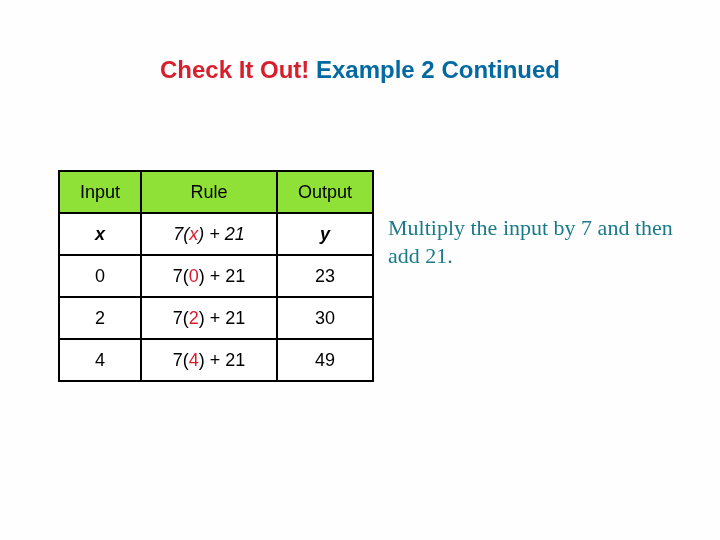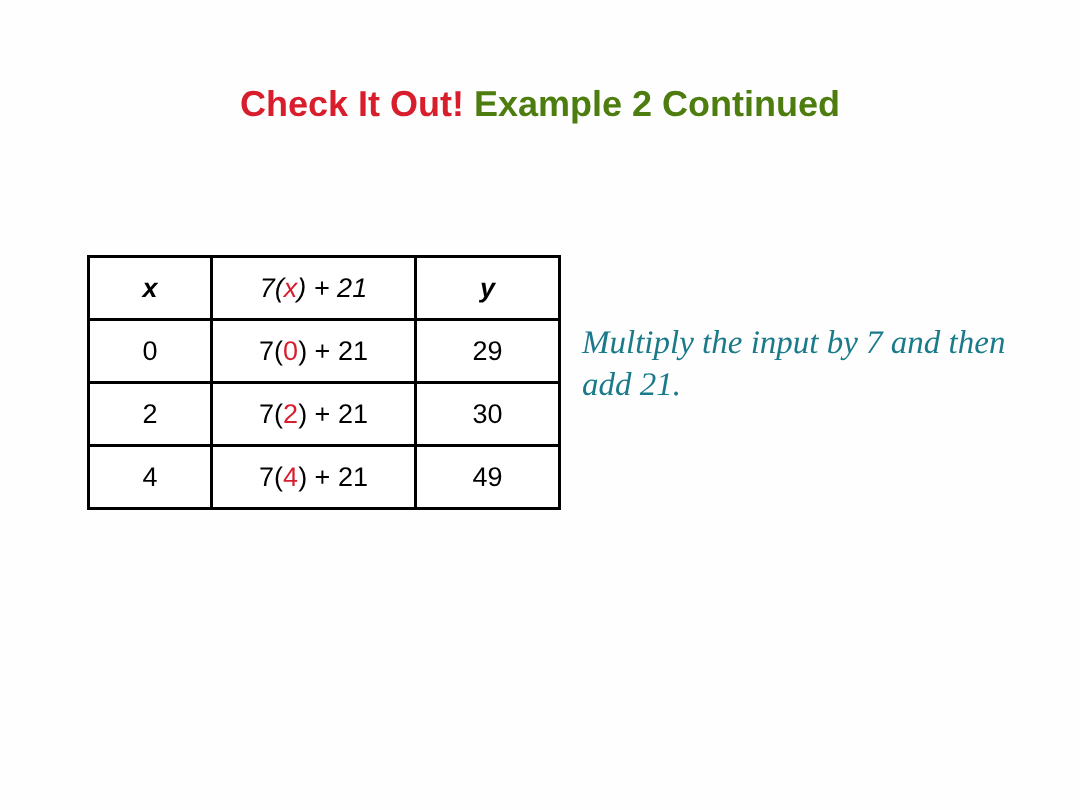--- a/index.html
+++ b/index.html
@@ -13,21 +13,21 @@
   .title {
     position: absolute;
     top: 56px;
     left: 0;
     width: 720px;
     text-align: center;
     font-size: 24px;
     font-weight: bold;
   }
   .title .red { color: #d81e2c; }
-  .title .teal { color: #4d7c0f; }
+  .title .teal { color: #0369a1; }
 
   .table-wrap {
     position: absolute;
     top: 170px;
     left: 58px;
     border-collapse: collapse;
     table-layout: fixed;
   }
   .table-wrap col.c-input  { width: 82px; }
   .table-wrap col.c-rule   { width: 136px; }
@@ -53,52 +53,56 @@
   }
   .ruleval { font-weight: normal; white-space: nowrap; }
   .ruleval .xv { color: #d81e2c; }
 
   .note {
     position: absolute;
     top: 214px;
     left: 388px;
     width: 300px;
     font-family: Georgia, 'Times New Roman', serif;
-    font-style: italic;
     font-size: 22px;
     color: #1a7a8a;
     line-height: 1.25;
   }
 </style>
 </head>
 <body>
 
 <div class="title">
   <span class="red">Check It Out! </span><span class="teal">Example 2 Continued</span>
 </div>
 
 <table class="table-wrap">
   <colgroup>
     <col class="c-input">
       <col class="c-rule">
       <col class="c-output">
   </colgroup>
   <tbody>
+      <tr>
+    <th>Input</th>
+    <th>Rule</th>
+    <th>Output</th>
+  </tr>
   <tr class="subhead">
     <td>x</td>
     <td>
       <span class="ruleval"><span>7(</span><span class="xv">x</span><span>) + 21</span></span>
     </td>
     <td>y</td>
   </tr>
 
   <tr>
     <td>0</td>
     <td><span class="ruleval"><span>7(</span><span class="xv">0</span><span>) + 21</span></span></td>
-    <td>29</td>
+    <td>23</td>
   </tr>
   <tr>
     <td>2</td>
     <td><span class="ruleval"><span>7(</span><span class="xv">2</span><span>) + 21</span></span></td>
     <td>30</td>
   </tr>
   <tr>
     <td>4</td>
     <td><span class="ruleval"><span>7(</span><span class="xv">4</span><span>) + 21</span></span></td>
     <td>49</td>

